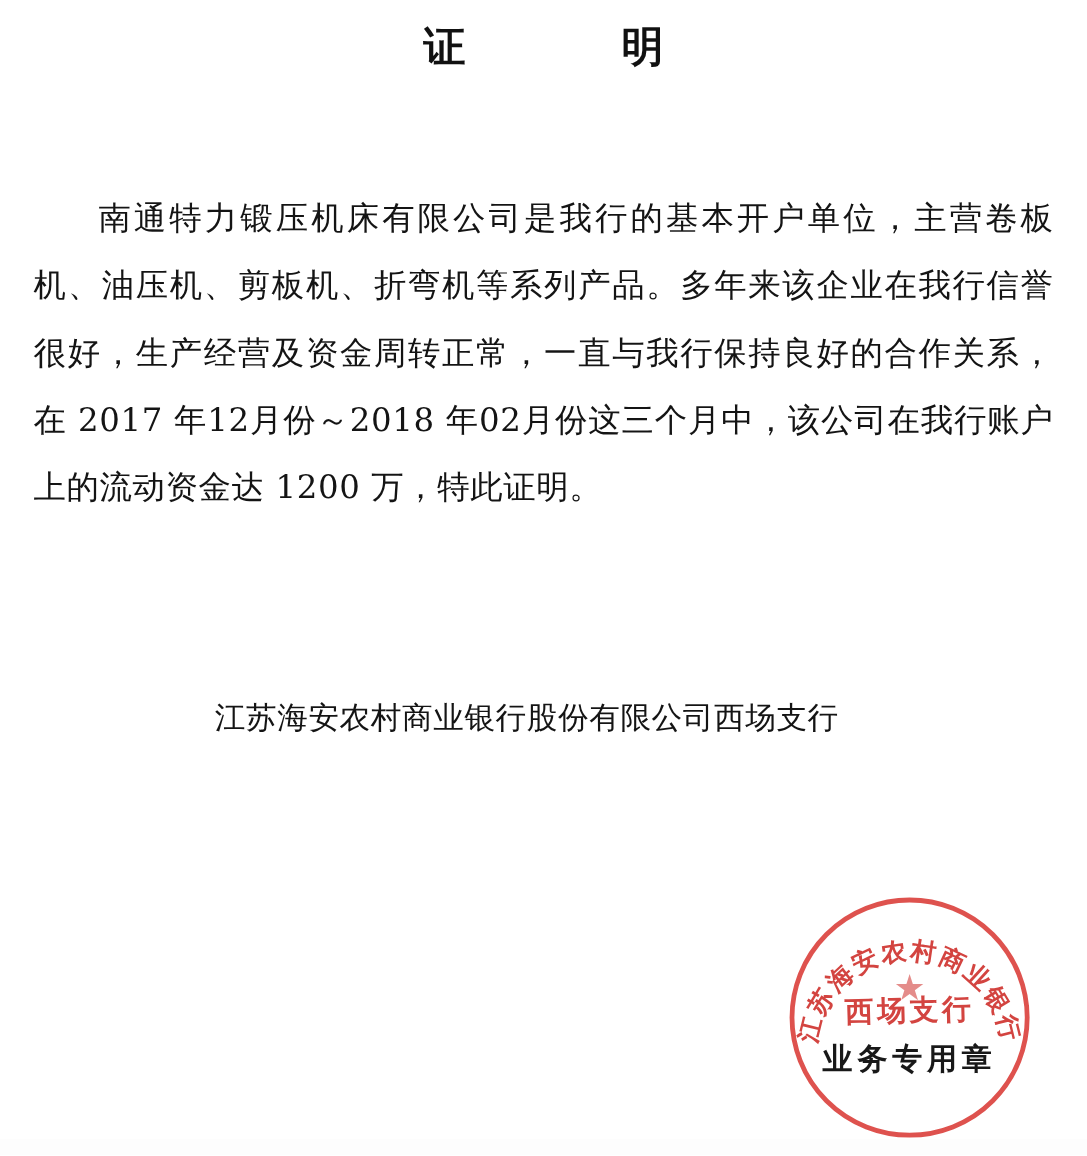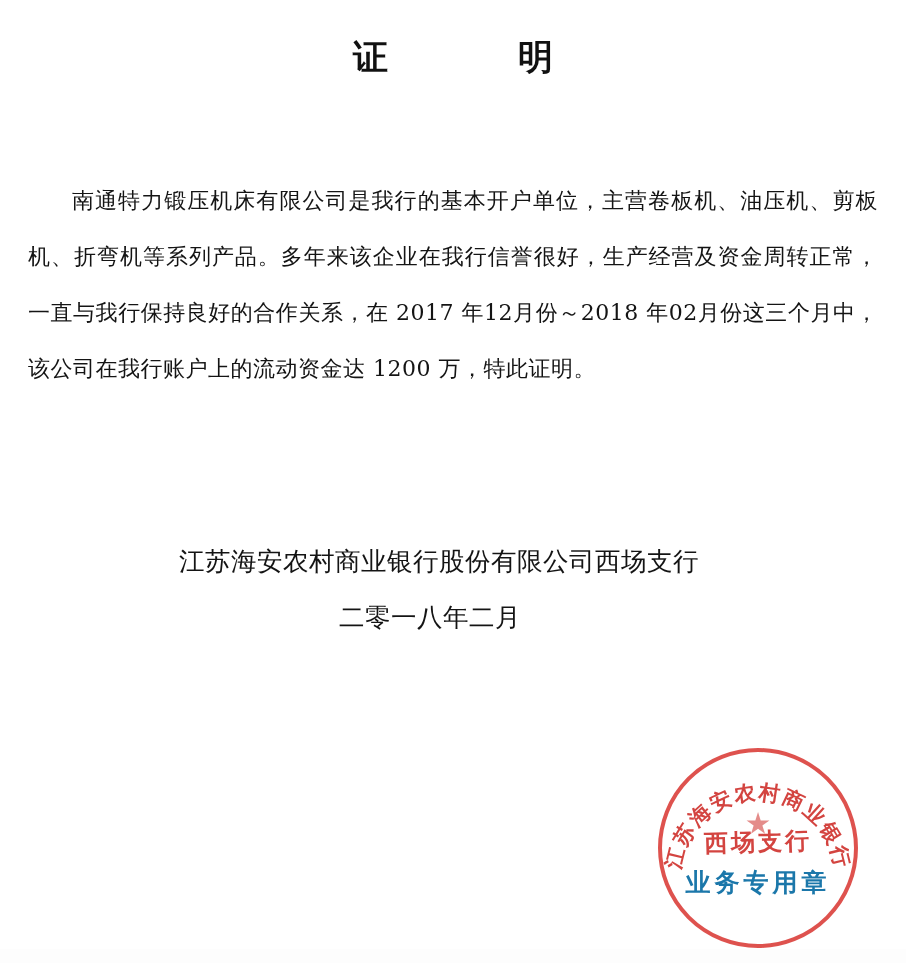--- a/index.html
+++ b/index.html
@@ -21,29 +21,29 @@
     width: 906px;
     height: 963px;
     box-sizing: border-box;
   }
 
   .doc-title {
     text-align: center;
     font-size: 35px;
     font-weight: bold;
     letter-spacing: 20px;
-    padding-top: 34px;
+    padding-top: 16px;
     padding-left: 20px;
     font-family: "DejaVu Serif", "Liberation Serif", serif;
     color: #111;
   }
 
   .body-text {
     margin: 92px 28px 0 28px;
-    font-size: 22px;
+    font-size: 27px;
     line-height: 56px;
     text-align: justify;
     text-justify: inter-ideograph;
     text-indent: 2em;
     color: #141414;
     letter-spacing: 0.5px;
   }
 
   .signature-block {
     margin-top: 136px;
@@ -106,21 +106,21 @@
     opacity: 0.9;
     transform: rotate(-1.5deg);
   }
   .stamp-bottom {
     position: absolute;
     width: 100%;
     top: 118px;
     text-align: center;
     font-size: 25px;
     font-weight: bold;
-    color: #0369a1;
+    color: #000000;
     letter-spacing: 4px;
     opacity: 0.9;
   }
   .stamp-star {
     position: absolute;
     left: 50%;
     top: 58px;
     transform: translateX(-50%);
     font-size: 26px;
     color: #cf302c;
@@ -140,21 +140,20 @@
 <body>
 
 <div class="page">
 
   <div class="doc-title">证　　明</div>
 
   <div class="body-text">南通特力锻压机床有限公司是我行的基本开户单位，主营卷板机、油压机、剪板机、折弯机等系列产品。多年来该企业在我行信誉很好，生产经营及资金周转正常，一直与我行保持良好的合作关系，在 2017 年12月份～2018 年02月份这三个月中，该公司在我行账户上的流动资金达 1200 万，特此证明。</div>
 
   <div class="signature-block">
     <span class="signature-line">江苏海安农村商业银行股份有限公司西场支行</span>
-    <span class="signature-date">二零一八年二月</span>
   </div>
 
   <div class="stamp">
     <div class="stamp-ring"></div>
     <svg width="200" height="200" viewBox="0 0 200 200">
       <defs>
         <path id="arcpath" d="M 24,112 A 78,78 0 0 1 176,112" fill="none"></path>
       </defs>
       <text class="stamp-arc-text">
         <textPath href="#arcpath" startOffset="50%" text-anchor="middle">

